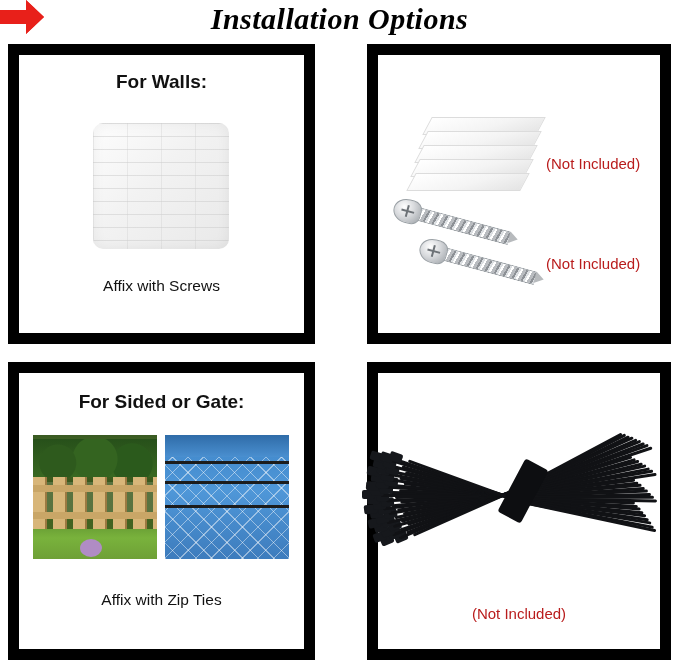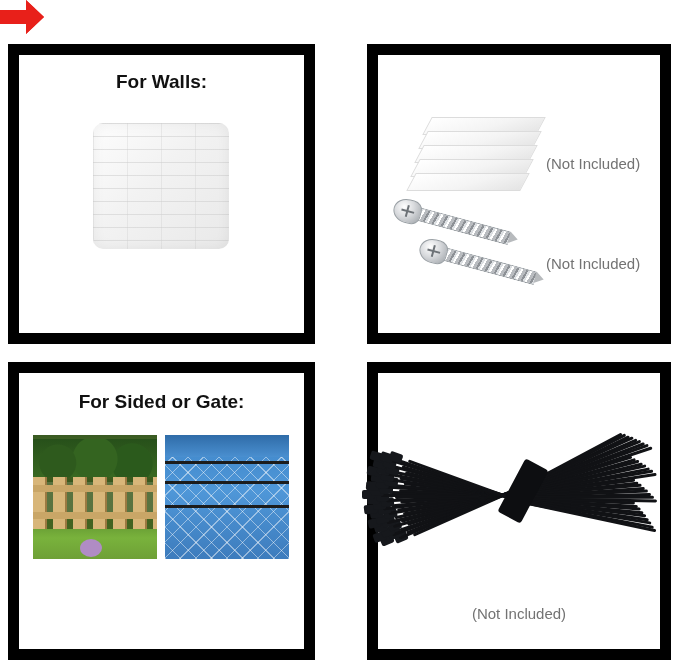--- a/index.html
+++ b/index.html
@@ -166,21 +166,21 @@
     border-top: 6px solid transparent;
     border-bottom: 6px solid transparent;
     border-left: 9px solid #b7babd;
   }
   #screw-1 { left: 14px; top: 156px; width: 120px; transform: rotate(15deg); }
   #screw-2 { left: 40px; top: 196px; width: 120px; transform: rotate(15deg); }
 
   .not-included {
     position: absolute;
     font-size: 15px;
-    color: #737373;
+    color: #b91c1c;
     white-space: nowrap;
   }
   #not-included-tape  { left: 168px; top: 100px; }
   #not-included-screw { left: 168px; top: 200px; }
   #not-included-ties  {
     left: 0; width: 100%; text-align: center; top: 232px;
   }
 
   
   .photo {
@@ -260,26 +260,28 @@
     background: #0d0e11;
     transform: rotate(28deg);
     border-radius: 3px;
   }
 </style>
 </head>
 <body>
 
 <div class="page">
 
+  <div class="title">Installation Options</div>
 
   <div class="panel" id="panel-walls">
     <div class="panel-heading" id="walls-heading">For Walls:</div>
 
     <div id="wall-swatch"></div>
 
+    <div class="panel-caption" style="top:222px;">Affix with Screws</div>
   </div>
 
   <div class="arrow-wrap" id="arrow-top">
     <div class="arrow-body"></div>
     <div class="arrow-head"></div>
   </div>
 
   <div class="panel" id="panel-hardware">
 
     <div id="tape-stack">
@@ -327,20 +329,21 @@
 
     <div class="photo" id="photo-chain">
       <div class="chain-bg"></div>
       <div class="chain-mesh"></div>
       <div class="chain-top"></div>
       <div class="chain-wire w1"></div>
       <div class="chain-wire w2"></div>
       <div class="chain-wire w3"></div>
     </div>
 
+    <div class="panel-caption" style="top:218px;">Affix with Zip Ties</div>
   </div>
 
   <div class="arrow-wrap" id="arrow-bottom">
     <div class="arrow-body"></div>
     <div class="arrow-head"></div>
   </div>
 
   <div class="panel" id="panel-zipties">
     <div id="ziptie-bundle">
 

